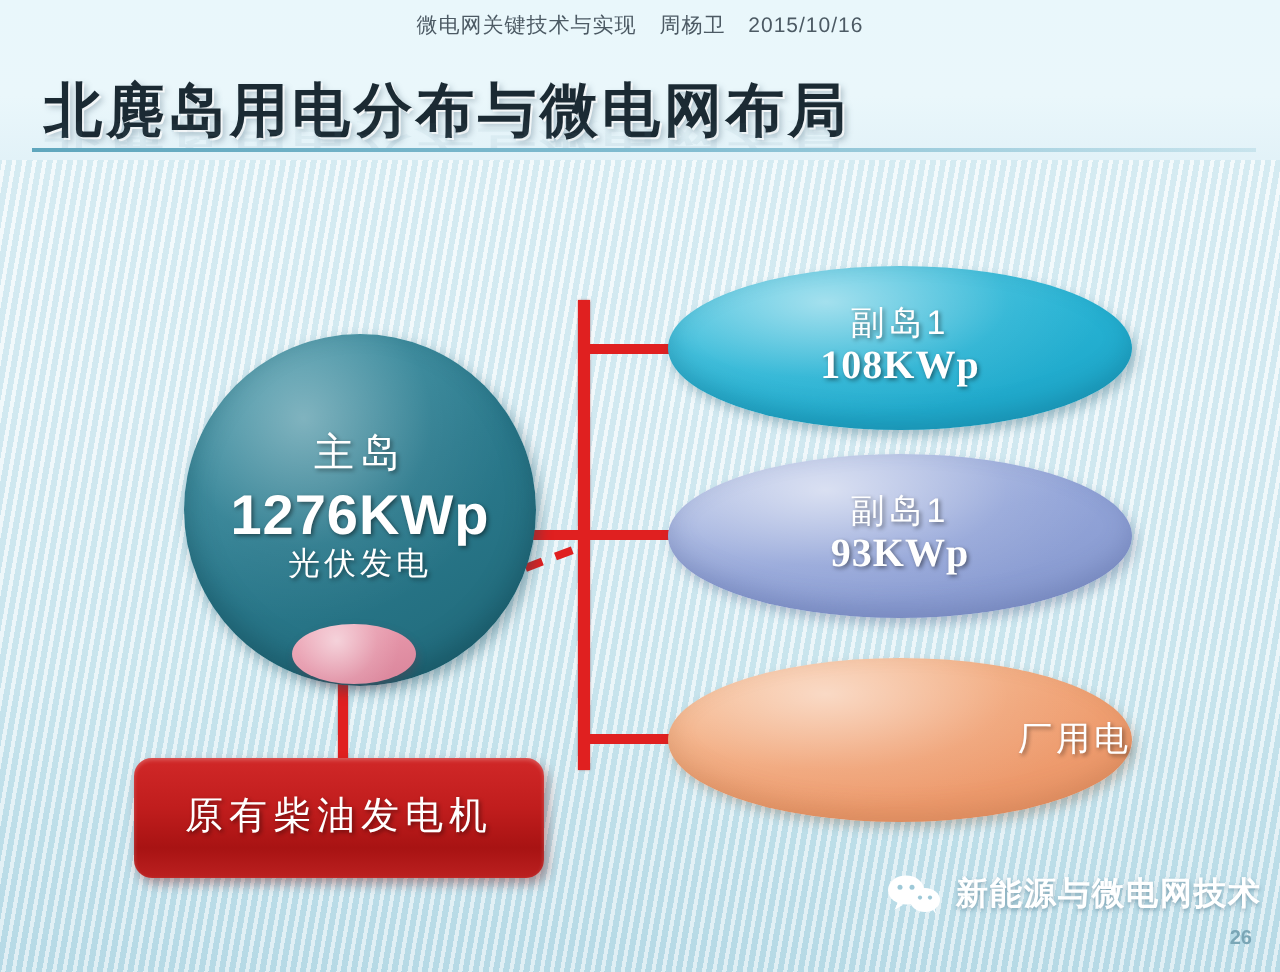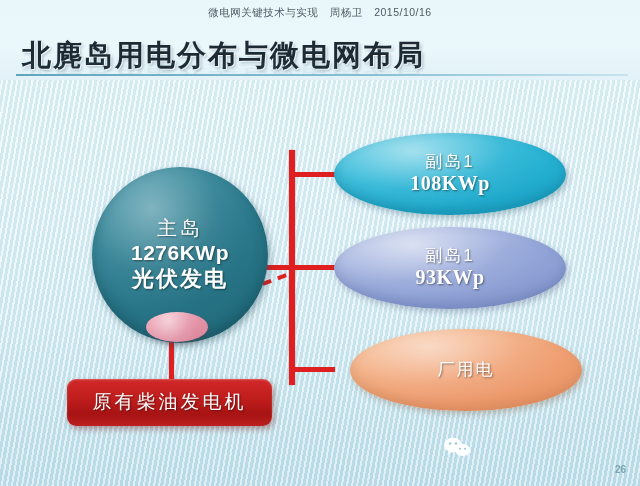--- a/index.html
+++ b/index.html
@@ -87,22 +87,22 @@
   }
   #node-main {
     left: 92px; top: 167px; width: 176px; height: 176px;
     border-radius: 50%;
     background:
       radial-gradient(circle at 34% 24%, rgba(255,255,255,0.38) 0%, rgba(255,255,255,0.06) 36%, rgba(255,255,255,0) 58%),
       linear-gradient(150deg, #3c93a6 0%, #2b7a8d 48%, #1f6878 100%);
     box-shadow: 2px 3px 7px rgba(30,70,85,0.40), inset 0 -6px 14px rgba(10,50,60,0.35);
   }
   #node-main .ln1 { font-size: 20px; letter-spacing: 3px; font-family: Liberation Mono, monospace; }
-  #node-main .ln2 { font-size: 21px; font-weight: bold; letter-spacing: 0.5px; }
-  #node-main .ln3 { font-size: 22px; letter-spacing: 2px; font-weight: bold; }
+  #node-main .ln2 { font-size: 28px; font-weight: bold; letter-spacing: 0.5px; }
+  #node-main .ln3 { font-size: 16px; letter-spacing: 2px; }
   #node-pink {
     position: absolute; left: 146px; top: 312px; width: 62px; height: 30px;
     border-radius: 50%;
     background:
       radial-gradient(circle at 36% 28%, rgba(255,255,255,0.55) 0%, rgba(255,255,255,0.1) 45%, rgba(255,255,255,0) 70%),
       linear-gradient(160deg, #efa8b8 0%, #e392a6 55%, #d9849a 100%);
     box-shadow: 1px 2px 4px rgba(110,60,75,0.35);
   }
   .ellipse-node {
     width: 232px; height: 82px; border-radius: 50%;
@@ -115,30 +115,31 @@
     box-shadow: 2px 3px 6px rgba(30,80,100,0.32), inset 0 -5px 12px rgba(10,90,115,0.30);
   }
   #node-sub2 {
     left: 334px; top: 227px;
     background:
       radial-gradient(ellipse at 34% 22%, rgba(255,255,255,0.60) 0%, rgba(255,255,255,0.10) 42%, rgba(255,255,255,0) 65%),
       linear-gradient(165deg, #b3c1e6 0%, #92a4d8 50%, #8698ce 100%);
     box-shadow: 2px 3px 6px rgba(60,70,110,0.30), inset 0 -5px 12px rgba(60,75,130,0.25);
   }
   #node-plant {
-    left: 350px; top: 329px;
+    left: 334px; top: 329px;
     background:
       radial-gradient(ellipse at 34% 22%, rgba(255,255,255,0.55) 0%, rgba(255,255,255,0.10) 42%, rgba(255,255,255,0) 65%),
       linear-gradient(165deg, #f6b98d 0%, #f0a173 50%, #ea9366 100%);
     box-shadow: 2px 3px 6px rgba(120,75,45,0.30), inset 0 -5px 12px rgba(150,85,45,0.22);
+    align-items: flex-end;
   }
   .ellipse-node .ln1 { font-size: 17px; letter-spacing: 2px; }
   .ellipse-node .ln2 { font-size: 20px; font-weight: bold; letter-spacing: 0.5px; font-family: Liberation Serif, serif; }
   #node-diesel {
-    left: 67px; top: 379px; width: 205px; height: 47px;
+    left: 67px; top: 379px; width: 205px; height: 60px;
     border-radius: 9px;
     background:
       linear-gradient(to bottom, #d12828 0%, #c01d1d 42%, #a81313 75%, #bb2020 100%);
     box-shadow: 2px 3px 6px rgba(110,20,20,0.40), inset 0 1px 2px rgba(255,255,255,0.25);
   }
   #node-diesel .ln1 { font-size: 19px; letter-spacing: 3px; }
   
   #footer-brand {
     position: absolute; left: 443px; top: 436px;
     display: flex; align-items: center; gap: 7px;
@@ -213,17 +214,18 @@
     <svg id="wechat-icon" viewBox="0 0 28 22">
       <ellipse cx="10" cy="9" rx="9" ry="7.2" fill="#ffffff"></ellipse>
       <path d="M6 15.2 L4.2 19 L8.6 16.4 Z" fill="#ffffff"></path>
       <circle cx="7" cy="7.6" r="1.25" fill="#9ec9d8"></circle>
       <circle cx="13" cy="7.6" r="1.25" fill="#9ec9d8"></circle>
       <ellipse cx="19.5" cy="14" rx="7.5" ry="6" fill="#ffffff"></ellipse>
       <path d="M23.5 19 L25.4 21.6 L24.2 18 Z" fill="#ffffff"></path>
       <circle cx="17" cy="12.8" r="1.05" fill="#9ec9d8"></circle>
       <circle cx="22" cy="12.8" r="1.05" fill="#9ec9d8"></circle>
     </svg>
+    <span id="footer-brand-label">新能源与微电网技术</span>
   </div>
 
   <div id="page-number">26</div>
 
 </div>
 
 </body></html>

